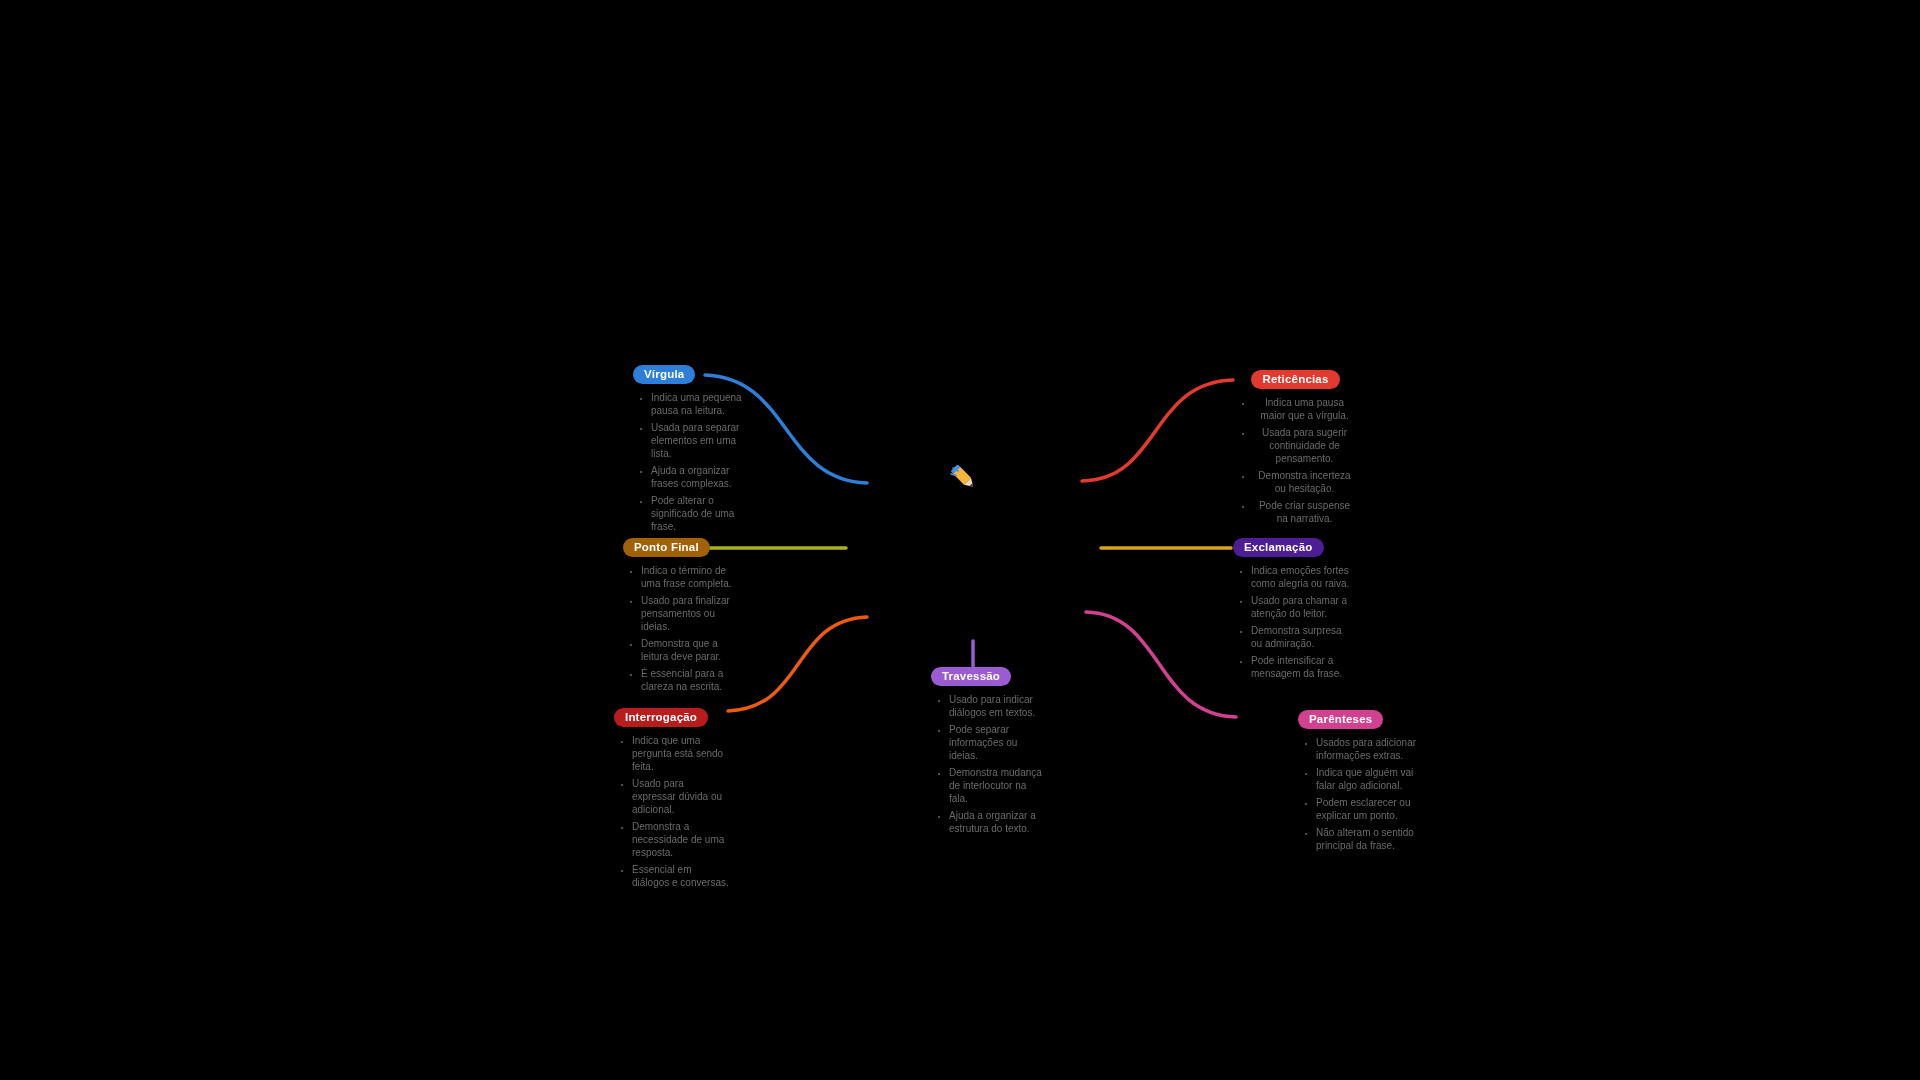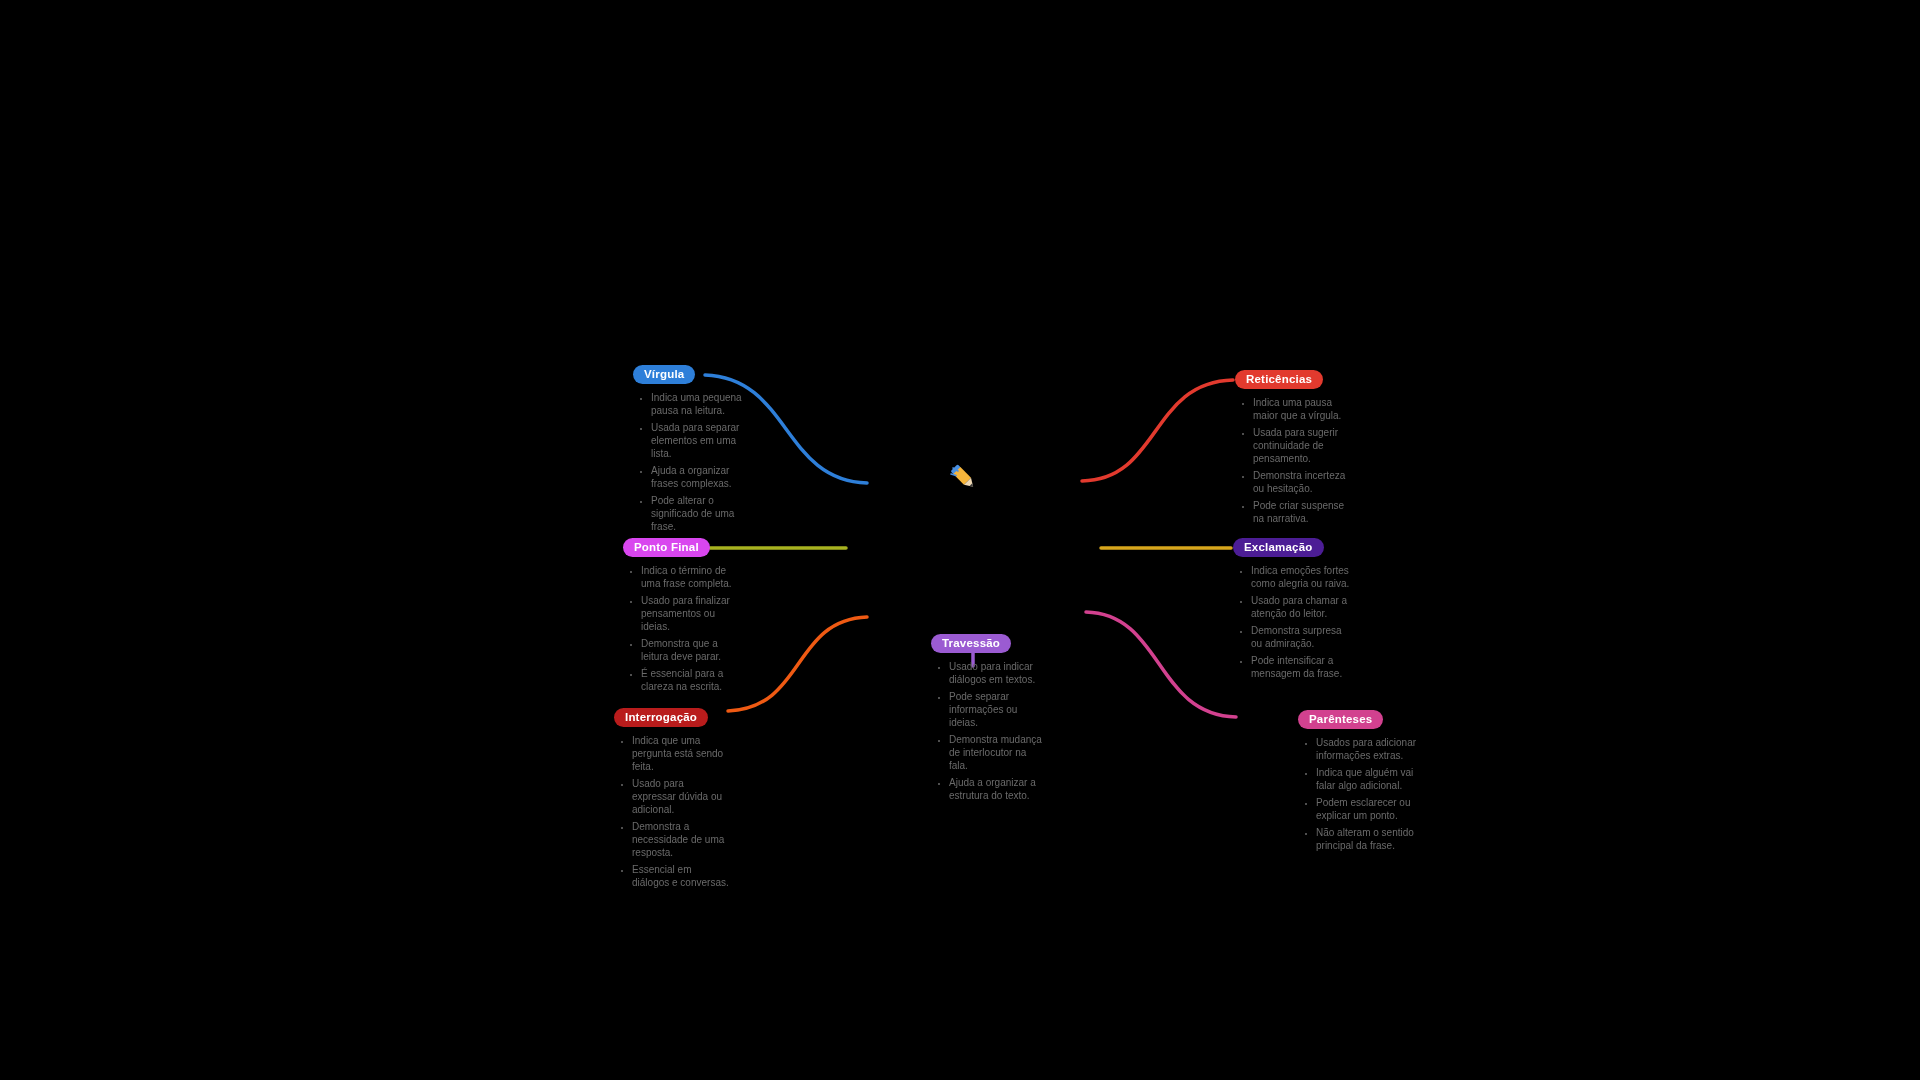--- a/index.html
+++ b/index.html
@@ -34,24 +34,24 @@
     line-height:1.3;
     color:#6a6a6a;
   }
   .node.right ul { width:103px; }
   .node ul li { margin-bottom:4px; }
   .node ul li::marker { color:#6a6a6a; font-size:8px; }
 
   #node-virgula      { left:633px;  top:364px; }
   #node-ponto        { left:623px;  top:537px; }
   #node-interrogacao { left:614px;  top:707px; }
-  #node-reticencias  { left:1235px; top:369px; }
+  #node-reticencias  { left:1235px; top:369px;text-align:center; }
   #node-exclamacao   { left:1233px; top:537px; }
   #node-parenteses   { left:1298px; top:709px; }
-  #node-travessao    { left:931px;  top:633px; }
+  #node-travessao    { left:931px;  top:666px; }
 
   #center-icon {
     position:absolute;
     left:945px; top:458px;
     width:40px; height:40px;
     cursor:pointer;
   }
 </style>
 </head>
 <body>
@@ -85,21 +85,21 @@
     <div class="pill" style="background-color: rgb(46, 127, 217);">Vírgula</div>
     <ul>
         <li>Indica uma pequena pausa na leitura.</li>
         <li>Usada para separar elementos em uma lista.</li>
         <li>Ajuda a organizar frases complexas.</li>
         <li>Pode alterar o significado de uma frase.</li>
       </ul>
   </div>
 
   <div class="node left" id="node-ponto">
-    <div class="pill" style="background-color: #d946ef; text-align: center;">Ponto Final</div>
+    <div class="pill" style="background-color: #a16207; text-align: center;">Ponto Final</div>
     <ul>
         <li>Indica o término de uma frase completa.</li>
         <li>Usado para finalizar pensamentos ou ideias.</li>
         <li>Demonstra que a leitura deve parar.</li>
         <li>É essencial para a clareza na escrita.</li>
       </ul>
   </div>
 
   <div class="node left" id="node-interrogacao">
     <div class="pill" style="background-color: #b91c1c;">Interrogação</div>

